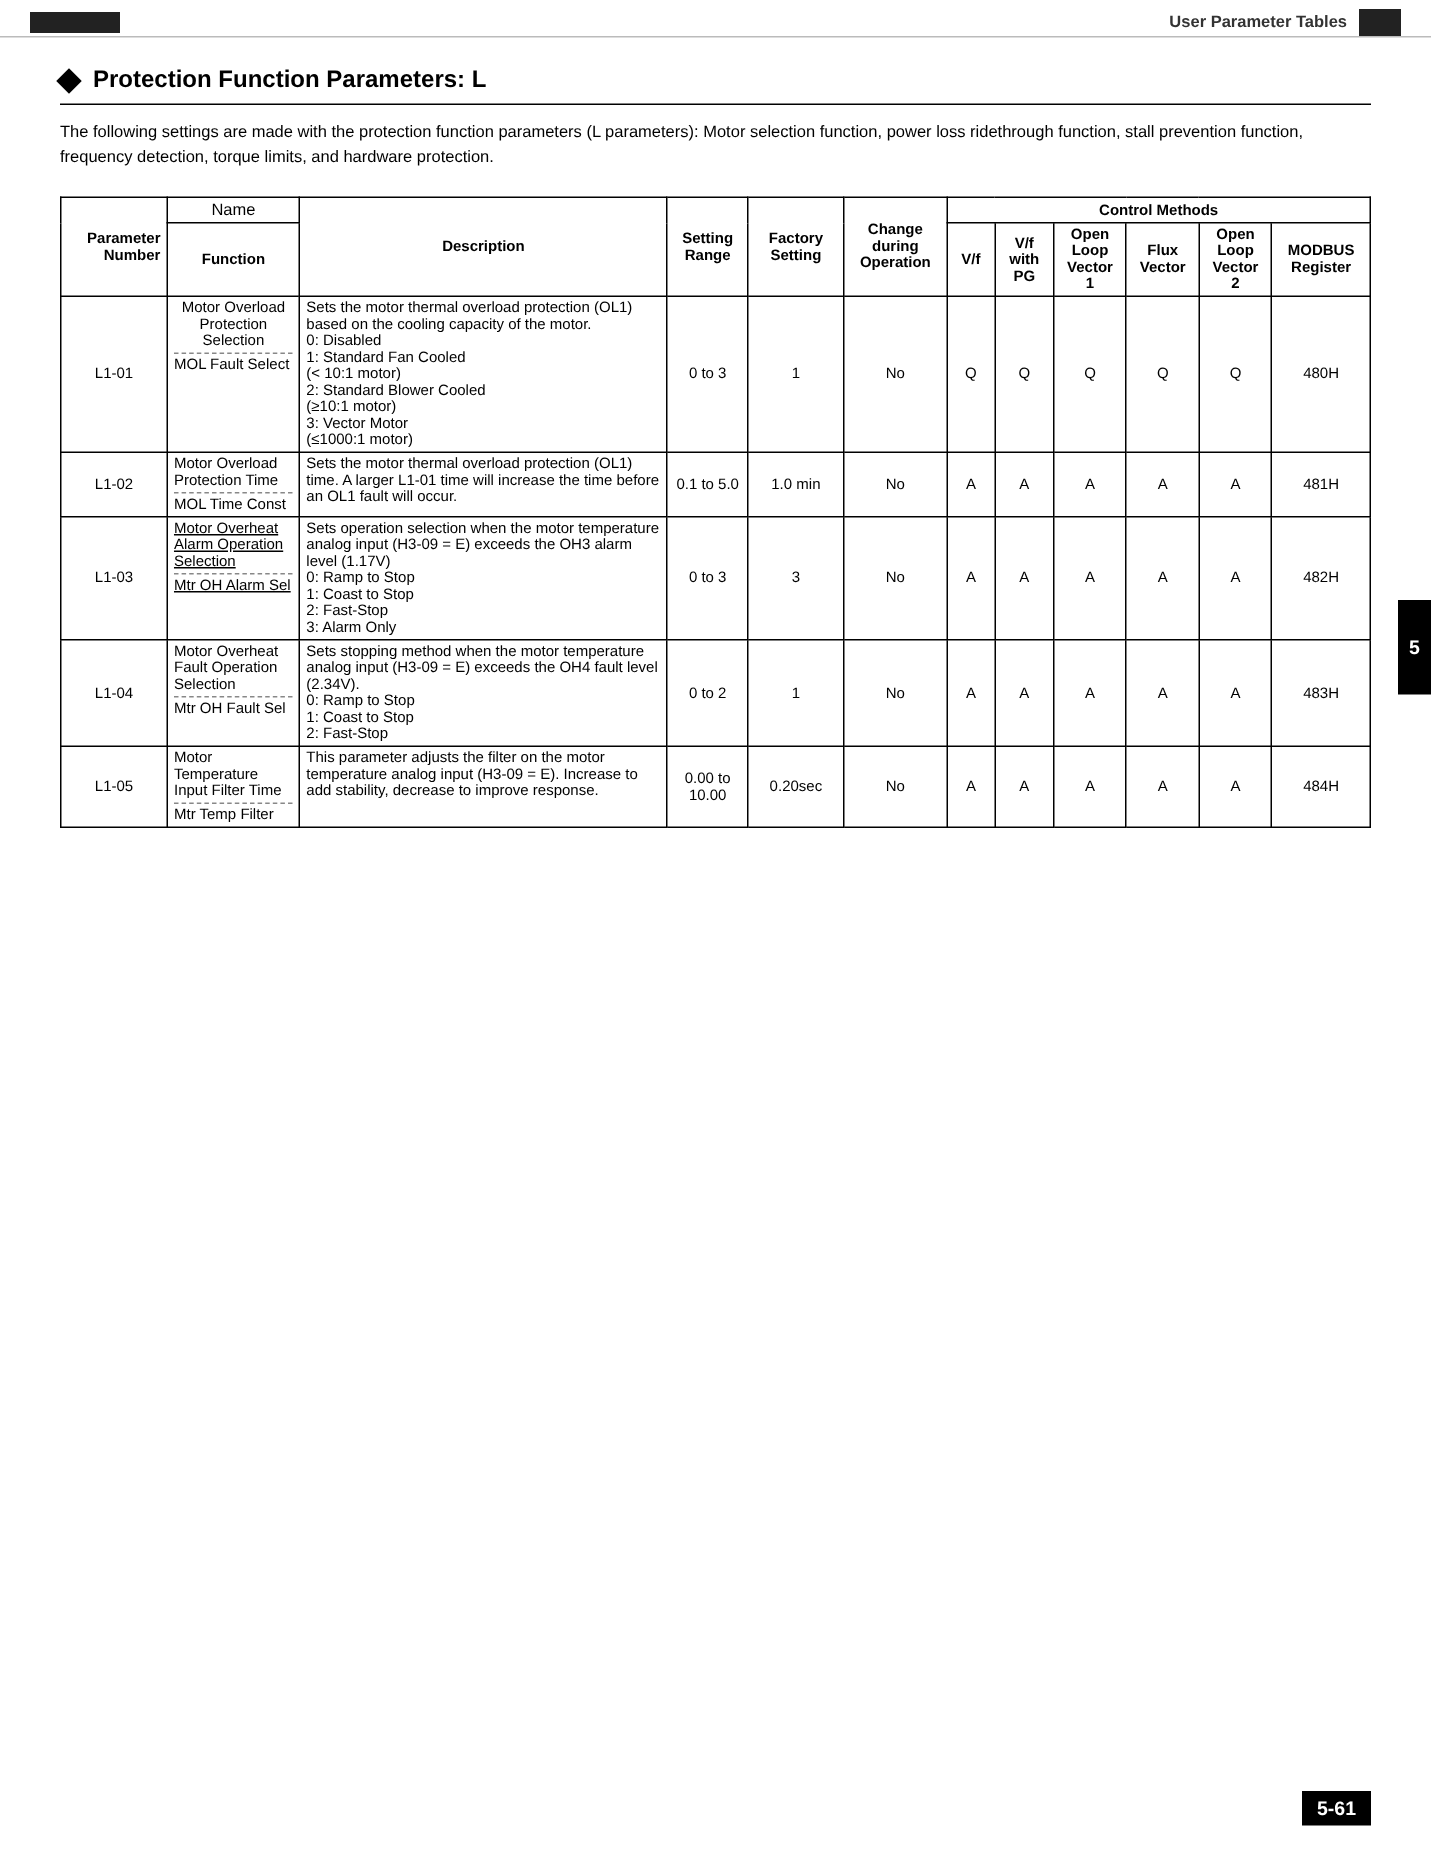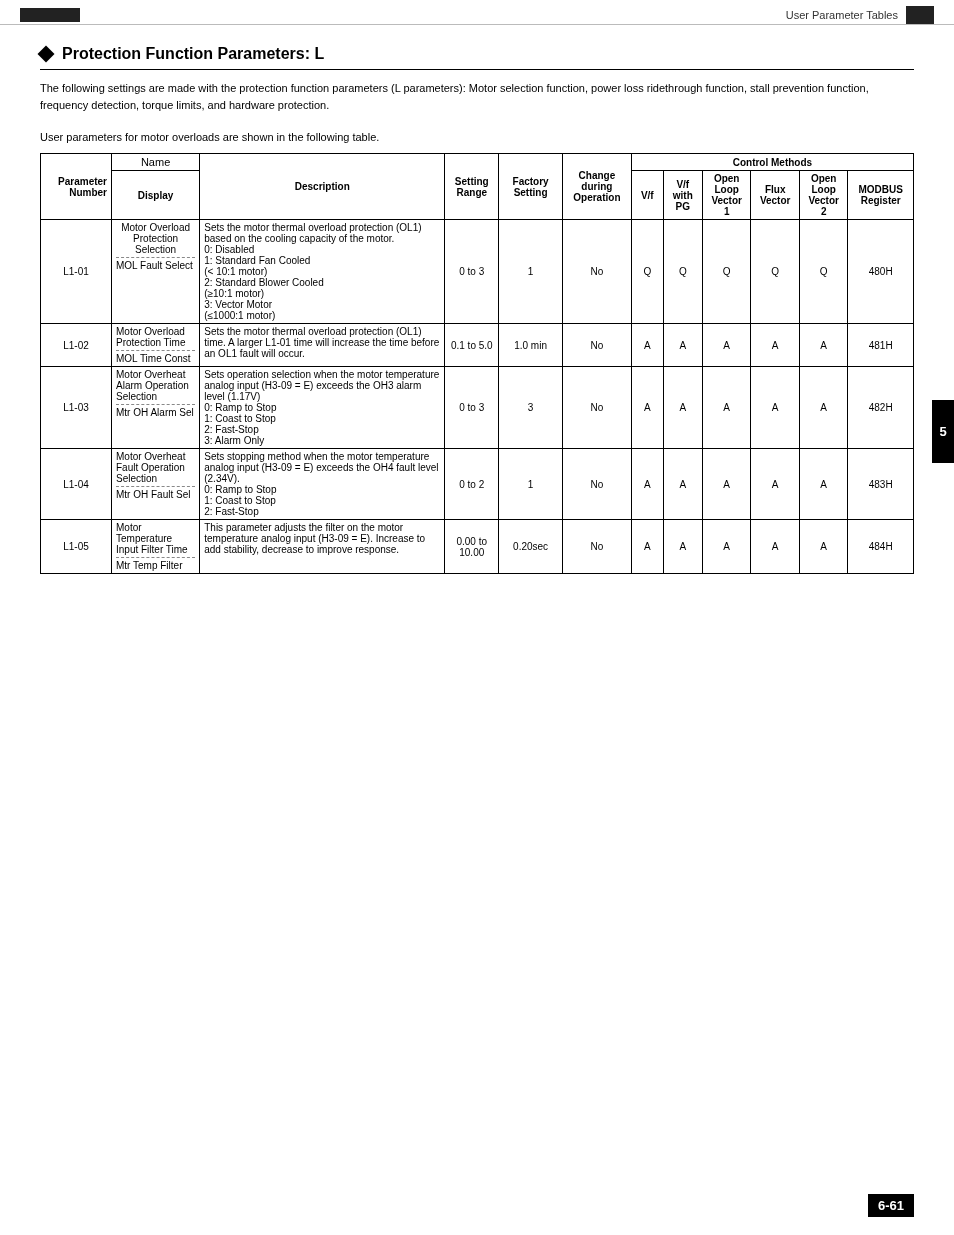--- a/index.html
+++ b/index.html
@@ -91,50 +91,49 @@
     .col-olv2 { width: 36px; }
     .col-modbus { width: 52px; }
   </style>
 </head>
 <body>
 
 <div style="display:flex; justify-content:space-between; align-items:center; padding: 6px 20px 0 0; border-bottom: 1px solid #bbb;">
   <div style="display:flex; align-items:flex-end;">
     <div style="width:60px; height:14px; background:#222; margin-left:20px;"></div>
   </div>
-  <div style="display:flex; align-items:center; gap:8px;">
+  <div style="display:flex; align-items:center; gap:8px;font-weight:bold;">
     <span style="font-size:11px; color:#333;">User Parameter Tables</span>
     <div style="width:28px; height:18px; background:#222;"></div>
   </div>
 </div>
 
 <div class="page-content">
 
   <div class="section-title">
     <span class="diamond-icon"></span>
     <span>Protection Function Parameters: L</span>
   </div>
 
   <p class="section-desc">The following settings are made with the protection function parameters (L parameters): Motor selection function, power loss ridethrough function, stall prevention function, frequency detection, torque limits, and hardware protection.</p>
 
-  <p class="subsection-desc">User parameters for motor overloads are shown in the following table.</p>
 
   <table>
     <thead>
       <tr>
         <th rowspan="2" class="col-param">Parameter Number</th>
         <th colspan="1" style="font-weight:normal; font-size:11px;">Name</th>
         <th rowspan="2" class="col-desc">Description</th>
         <th rowspan="2" class="col-range">Setting<br>Range</th>
         <th rowspan="2" class="col-factory">Factory<br>Setting</th>
         <th rowspan="2" class="col-change">Change<br>during<br>Operation</th>
         <th colspan="6" style="font-weight:bold;">Control Methods</th>
       </tr>
       <tr>
-        <th class="col-display">Display</th>
+        <th class="col-display">Function</th>
         <th class="col-vf">V/f</th>
         <th class="col-vfpg">V/f<br>with<br>PG</th>
         <th class="col-olv1">Open<br>Loop<br>Vector<br>1</th>
         <th class="col-flux">Flux<br>Vector</th>
         <th class="col-olv2">Open<br>Loop<br>Vector<br>2</th>
         <th class="col-modbus">MODBUS<br>Register</th>
       </tr>
     </thead>
     <tbody id="table-body">
     <tr>
@@ -166,21 +165,21 @@
       <td style="vertical-align:middle; font-size:10px;">No</td>
       <td style="vertical-align:middle;">A</td>
       <td style="vertical-align:middle;">A</td>
       <td style="vertical-align:middle;">A</td>
       <td style="vertical-align:middle;">A</td>
       <td style="vertical-align:middle;">A</td>
       <td style="vertical-align:middle; font-size:10px;">481H</td>
     </tr>
         <tr>
       <td style="vertical-align:middle;">L1-03</td>
-      <td class="left-align" style="vertical-align:top;">
+      <td class="left-align" style="vertical-align:top;text-decoration:underline;">
         <div style="font-size:10px; padding-bottom:2px;">Motor Overheat Alarm Operation Selection</div>
         <div style="font-size:10px; border-top:1px dashed #888; padding-top:2px;">Mtr OH Alarm Sel</div>
       </td>
       <td class="left-align" style="vertical-align:top; font-size:10px;">Sets operation selection when the motor temperature analog input (H3-09 = E) exceeds the OH3 alarm level (1.17V)<br>0: Ramp to Stop<br>1: Coast to Stop<br>2: Fast-Stop<br>3: Alarm Only</td>
       <td style="vertical-align:middle; font-size:10px;">0 to 3</td>
       <td style="vertical-align:middle; font-size:10px;">3</td>
       <td style="vertical-align:middle; font-size:10px;">No</td>
       <td style="vertical-align:middle;">A</td>
       <td style="vertical-align:middle;">A</td>
       <td style="vertical-align:middle;">A</td>
@@ -224,14 +223,14 @@
     </tr>
       </tbody>
   </table>
 </div>
 
 <div style="position:absolute; right:0; top:400px; background:#000; color:#fff; width:22px; padding:24px 3px; font-size:13px; font-weight:bold; text-align:center;">
   <span>5</span>
 </div>
 
 <div style="position:absolute; bottom:18px; right:40px; background:#000; color:#fff; font-size:13px; font-weight:bold; padding:4px 10px;">
-  <span>6-61</span>
+  <span>5-61</span>
 </div>
 
 </body></html>

